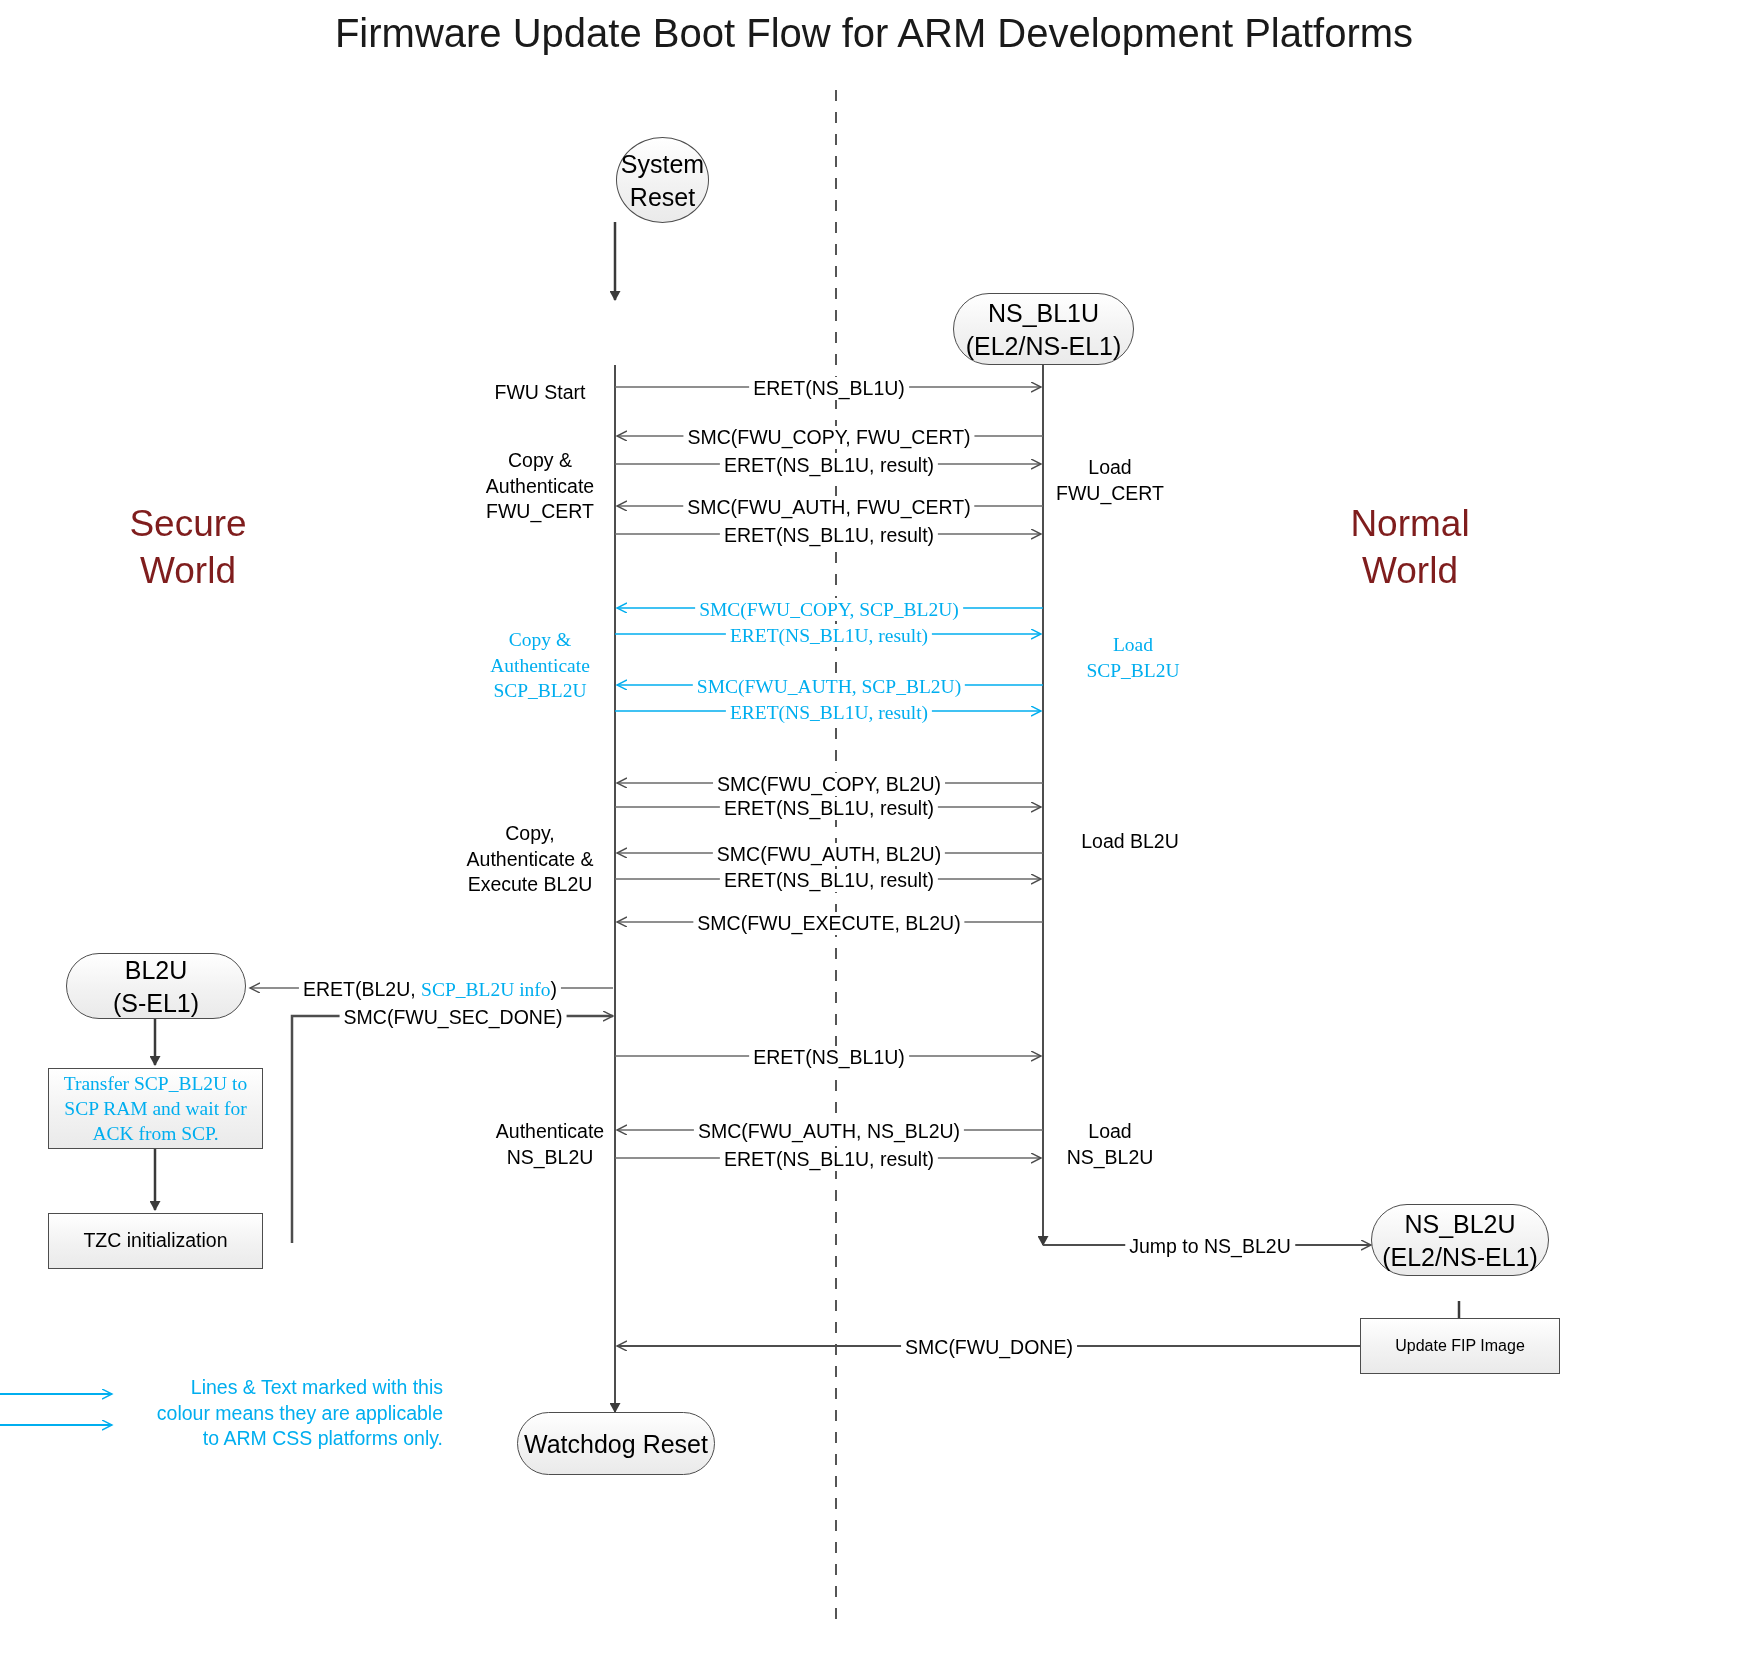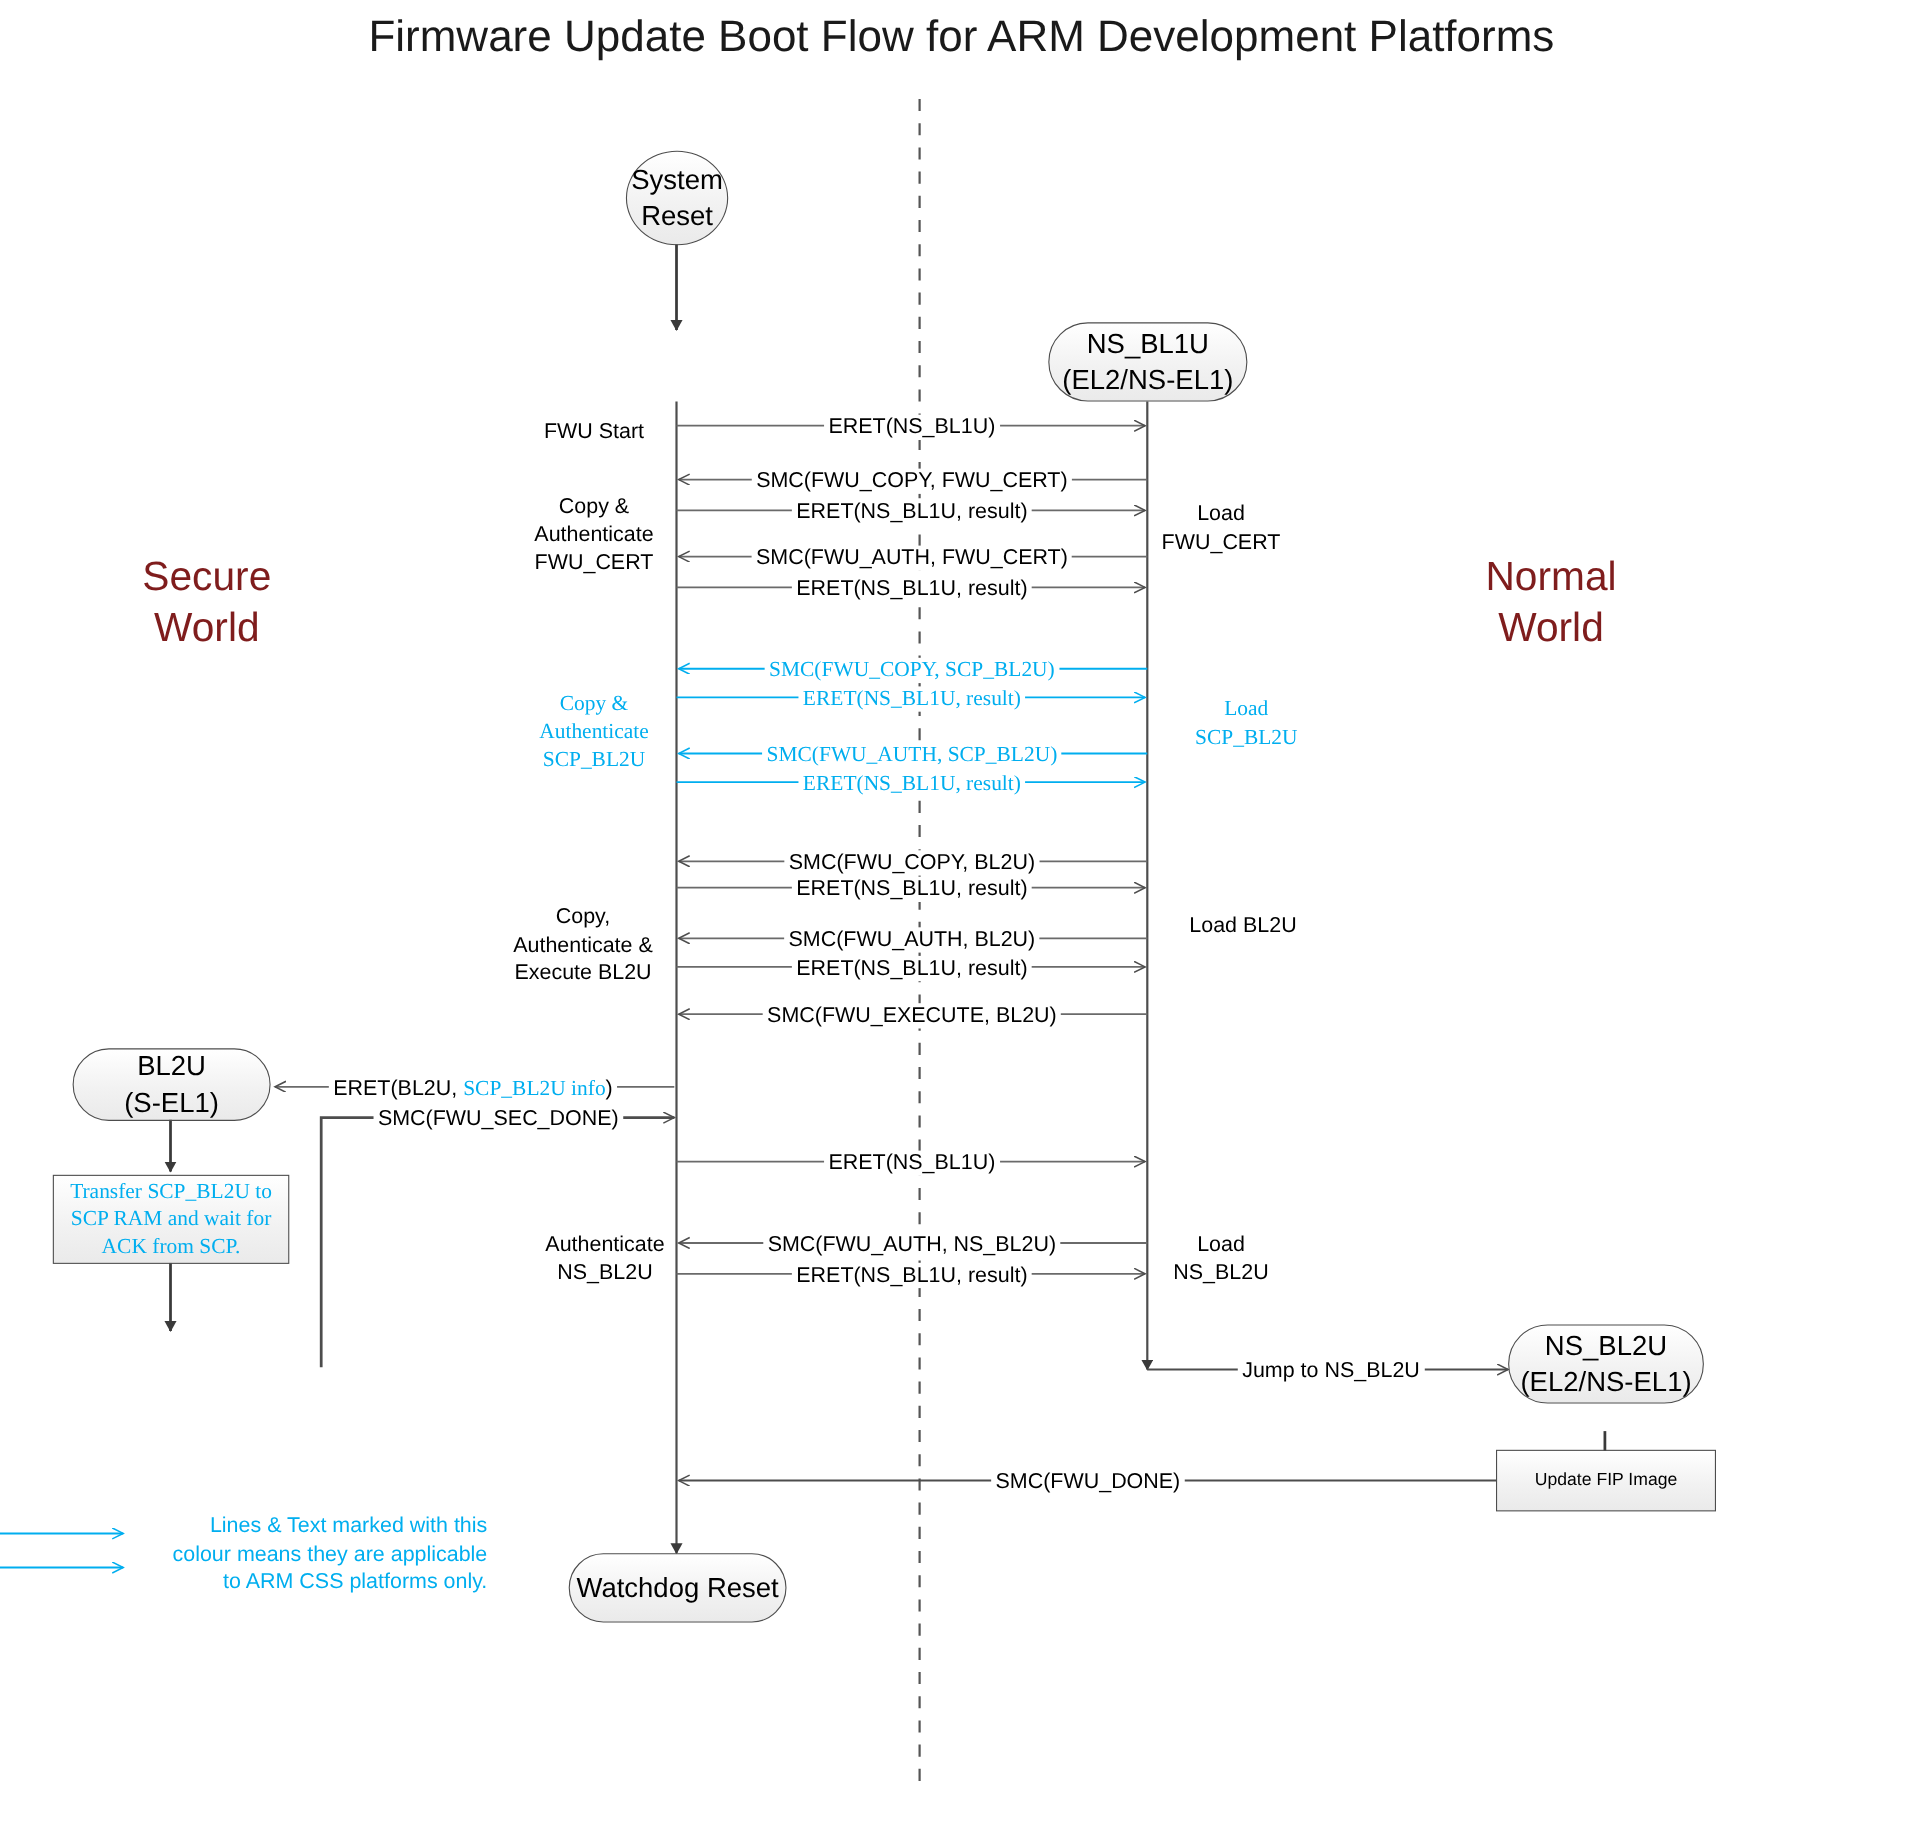--- a/index.html
+++ b/index.html
@@ -82,21 +82,21 @@
     line-height: 1.32;
   }
   .nodebox {
     position: absolute;
     box-sizing: border-box;
     background: linear-gradient(to bottom, #ffffff 0%, #f2f2f2 55%, #eaeaea 100%);
     border: 1px solid #4d4d4d;
   }
   .rounded { border-radius: 40px; }
   .sharp { border-radius: 0; }
-  .ellipse { border-radius: 50%; }
+  .ellipse { border-radius: 50%; margin-left: 47px; }
 </style>
 </head>
 <body>
 
 <div id="canvas">
 
   <svg class="layer" viewBox="0 0 1749 1676">
     <defs>
       <marker id="ah-dark" markerWidth="12" markerHeight="12" refX="10" refY="5" orient="auto" markerUnits="userSpaceOnUse">
         <path d="M0,0 L10,5 L0,10" fill="none" stroke="#4d4d4d" stroke-width="1.4"></path>
@@ -189,20 +189,23 @@
   <div class="nodebox rounded" style="left:517px; top:1412px; width:198px; height:63px;">
     <div class="txt node-label" style="left:50%; top:50%;">Watchdog Reset</div>
   </div>
 
   <div class="nodebox sharp" style="left:48px; top:1068px; width:215px; height:81px;padding-left:28px;">
     <div class="txt box-label cyan" style="left:50%; top:50%;">Transfer SCP_BL2U to
 SCP RAM and wait for
 ACK from SCP.</div>
   </div>
 
+  <div class="nodebox sharp" style="left:48px; top:1213px; width:215px; height:56px;">
+    <div class="txt box-label" style="left:50%; top:50%;">TZC initialization</div>
+  </div>
 
   <div class="nodebox sharp" style="left:1360px; top:1318px; width:200px; height:56px;">
     <div class="txt box-label" style="left:50%; top:50%; font-size:16px;">Update FIP Image</div>
   </div>
 
   <div class="txt msg-label" style="left:829px; top:377px;">ERET(NS_BL1U)</div>
   <div class="txt msg-label" style="left:829px; top:426px;">SMC(FWU_COPY, FWU_CERT)</div>
   <div class="txt msg-label" style="left:829px; top:454px;">ERET(NS_BL1U, result)</div>
   <div class="txt msg-label" style="left:829px; top:496px;">SMC(FWU_AUTH, FWU_CERT)</div>
   <div class="txt msg-label" style="left:829px; top:524px;">ERET(NS_BL1U, result)</div>

